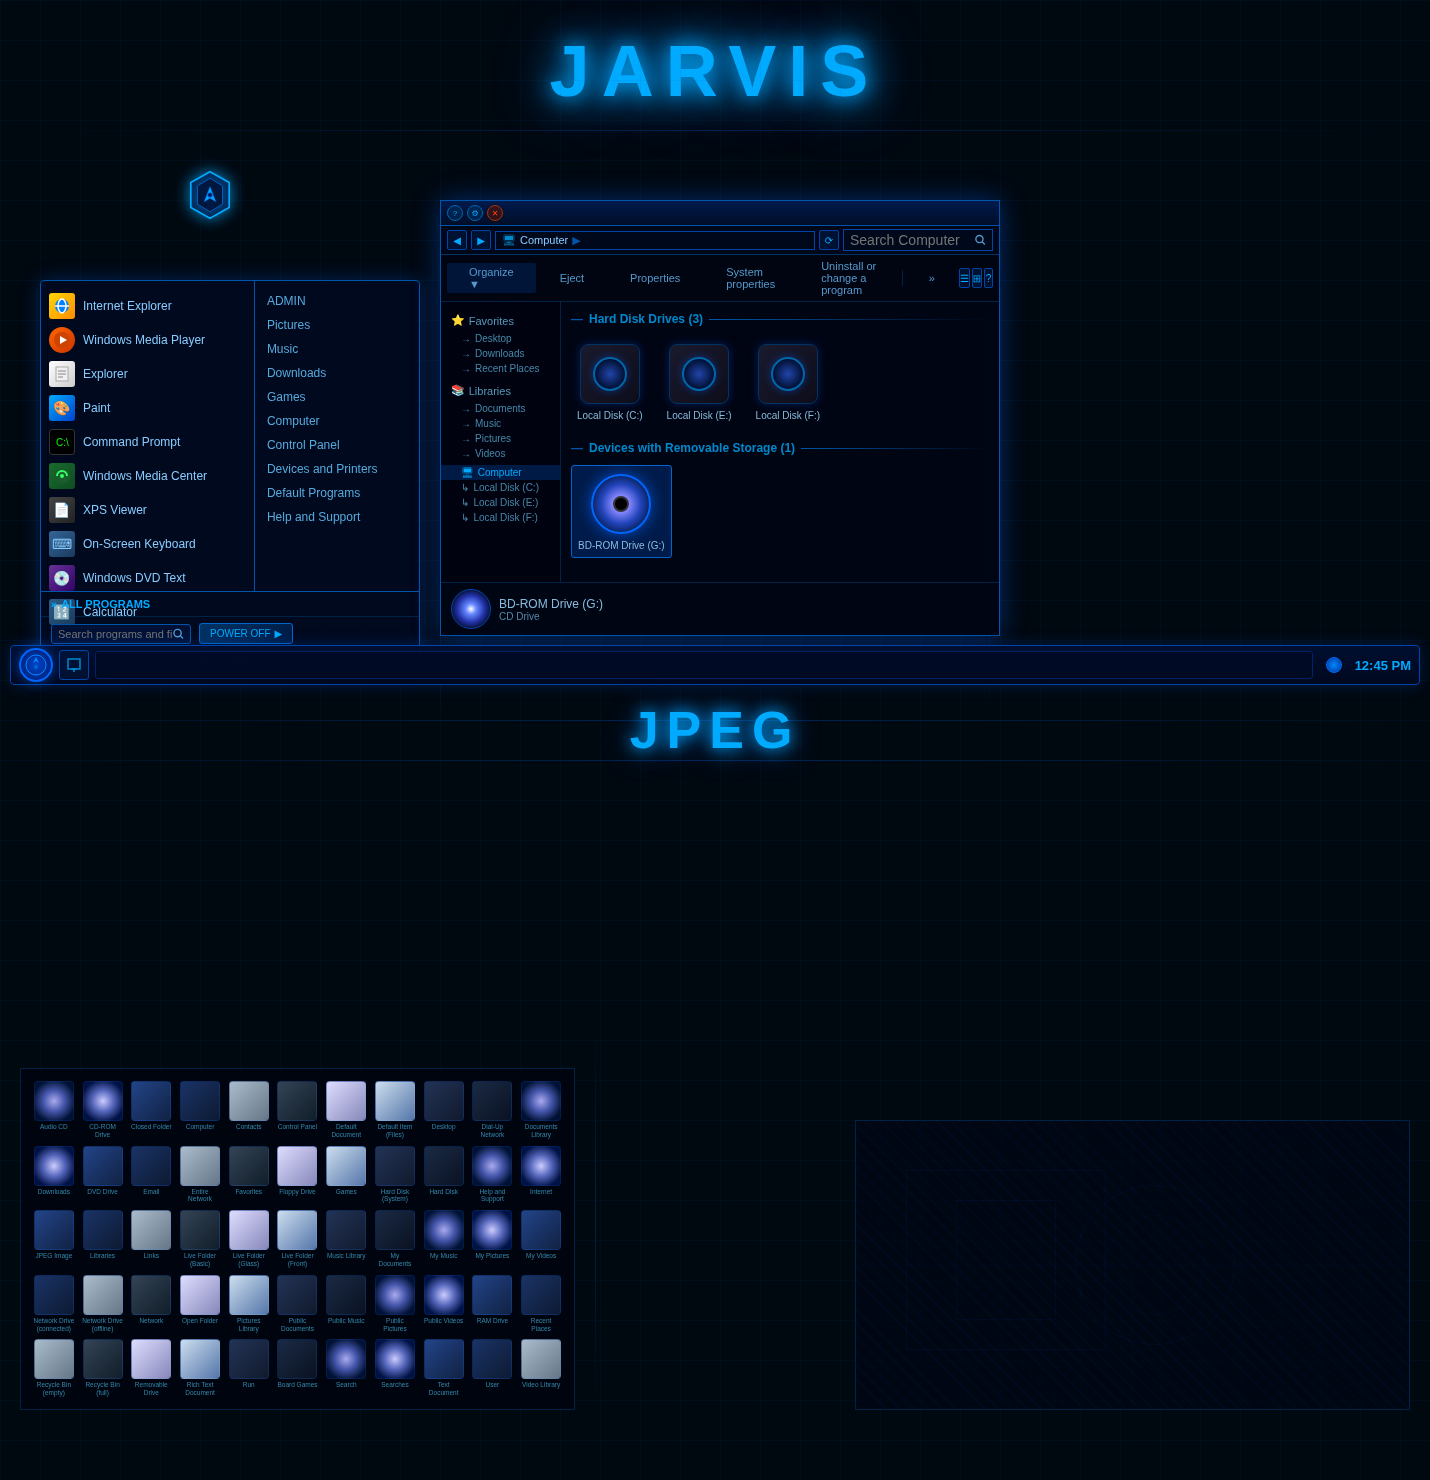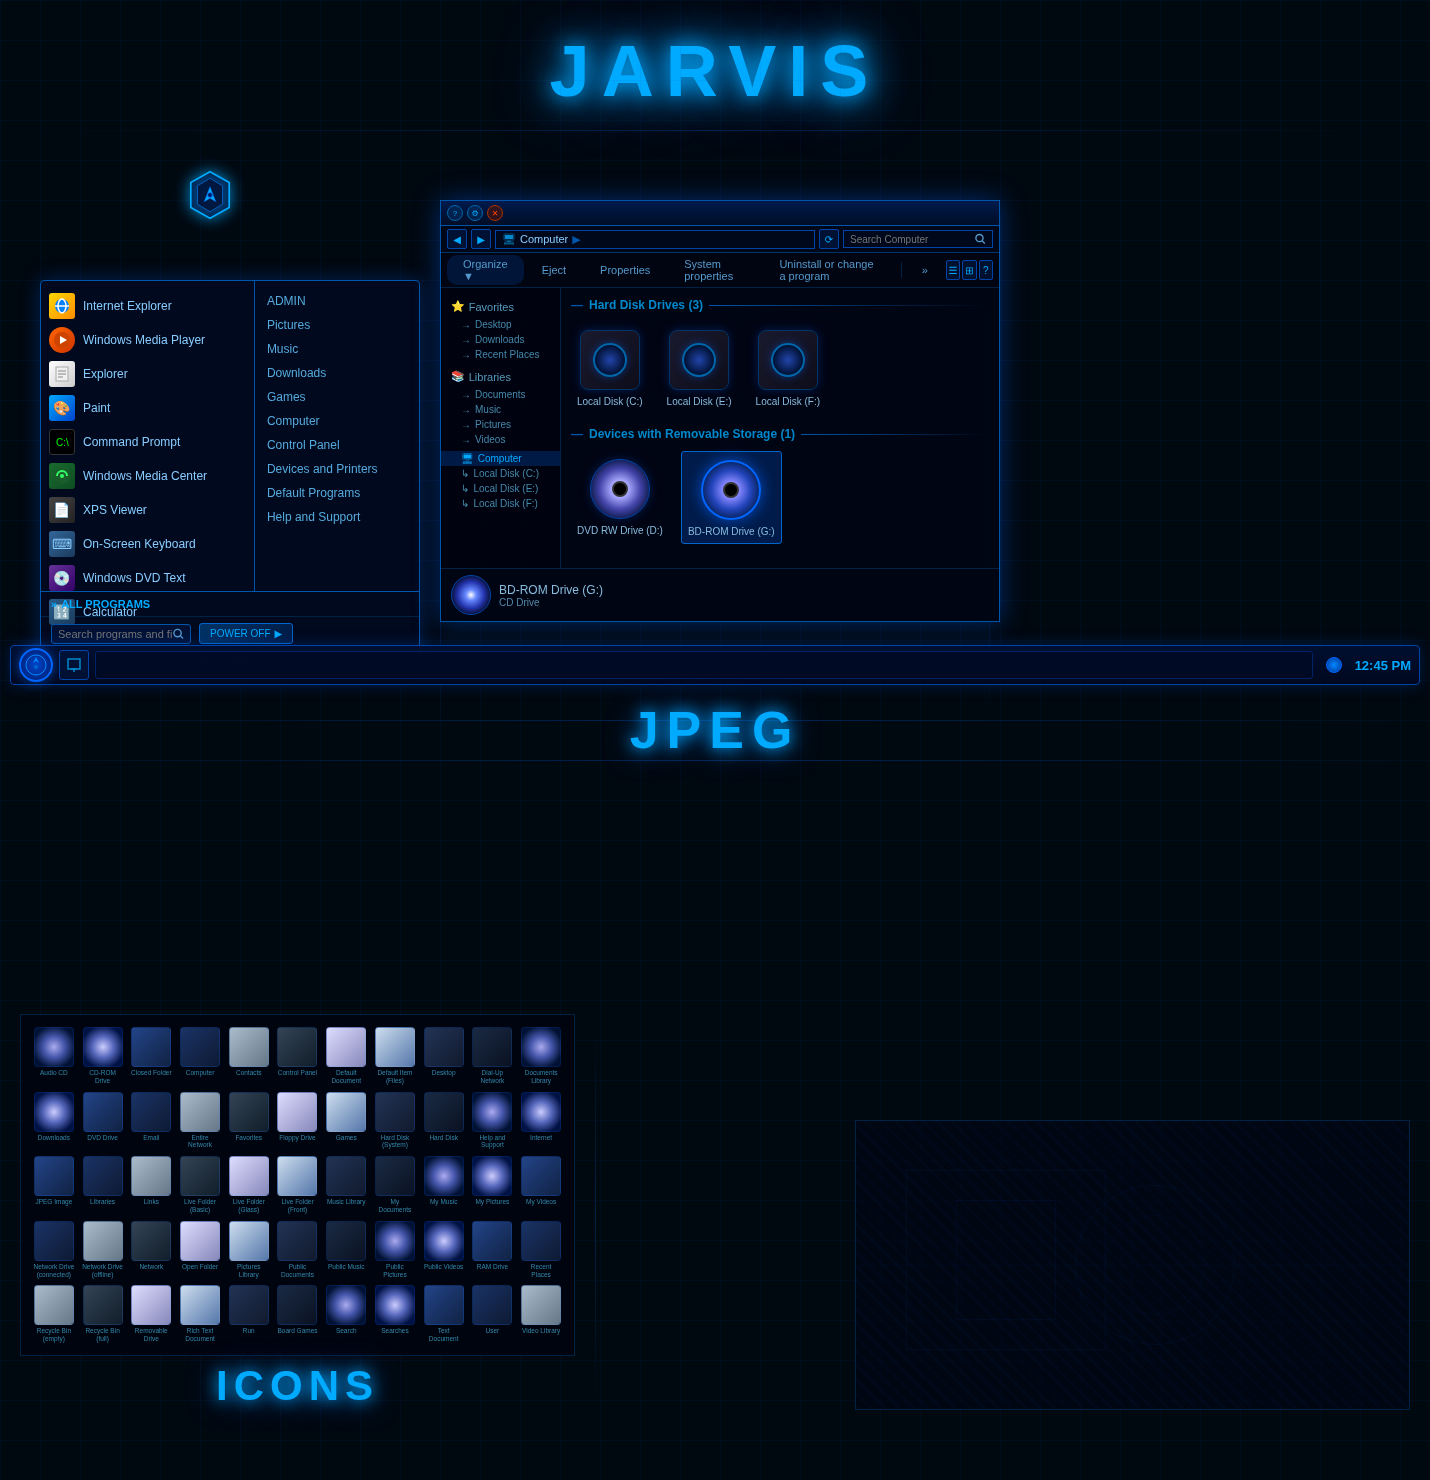--- a/index.html
+++ b/index.html
@@ -267,39 +267,39 @@
       width: 150px;
       padding: 2px 6px;
       gap: 4px;
     }
 
     .search-bar input {
       background: transparent;
       border: none;
       outline: none;
       color: #6699bb;
-      font-size: 10px;
+      font-size: 14px;
       width: 100%;
     }
 
     .menu-bar {
       background: rgba(0, 5, 18, 0.9);
       border-bottom: 1px solid #002244;
       padding: 2px 6px;
       display: flex;
       align-items: center;
       gap: 2px;
     }
 
     .menu-item {
       color: #5599cc;
       font-size: 11px;
-      padding: 3px 16px;
+      padding: 3px 22px;
       cursor: pointer;
-      border-radius: 10px;
+      border-radius: 2px;
     }
 
     .menu-item:hover, .menu-item.active {
       background: rgba(0,60,150,0.3);
     }
 
     .menu-separator {
       width: 1px;
       height: 16px;
       background: #002244;
@@ -879,26 +879,20 @@
           </div>
         </div>
 
         <div class="section-header">
           <span style="color:#0055aa;">—</span>
           <span>Devices with Removable Storage (1)</span>
           <div class="section-line"></div>
         </div>
 
         <div class="drives-grid">
-          <div class="drive-item">
-            <div class="drive-icon">
-              <div class="dvd-visual"></div>
-            </div>
-            <div class="drive-label">DVD RW Drive (D:)</div>
-          </div>
           <div class="drive-item selected">
             <div class="drive-icon">
               <div class="dvd-visual" style="background:radial-gradient(circle, #ffffff 0%, #8888ff 20%, #2244bb 50%, #001a44 80%);border:2px solid #0066ff;box-shadow:0 0 15px rgba(0,100,255,0.7);"></div>
             </div>
             <div class="drive-label">BD-ROM Drive (G:)</div>
           </div>
         </div>
       </div>
     </div>
 
@@ -1158,21 +1152,20 @@
         <div style="display: flex; flex-direction: column; align-items: center; gap: 2px; cursor: pointer; padding: 2px;">
           <div style="width: 40px; height: 40px; border-radius: 4px; background: linear-gradient(135deg, rgb(26, 51, 102), rgb(13, 26, 51)); border: 1px solid rgba(0, 60, 150, 0.3);"></div>
           <div style="color: rgb(51, 136, 170); font-size: 6.5px; text-align: center; line-height: 1.2; max-width: 44px; word-break: break-word;">User</div>
         </div>
         <div style="display: flex; flex-direction: column; align-items: center; gap: 2px; cursor: pointer; padding: 2px;">
           <div style="width: 40px; height: 40px; border-radius: 4px; background: linear-gradient(135deg, rgb(170, 187, 204), rgb(102, 119, 136)); border: 1px solid rgba(0, 60, 150, 0.3);"></div>
           <div style="color: rgb(51, 136, 170); font-size: 6.5px; text-align: center; line-height: 1.2; max-width: 44px; word-break: break-word;">Video Library</div>
         </div>
       </div>
     </div>
-  <div class="icons-title">ICONS</div>
 </div>
 
 <div style="position:absolute;bottom:70px;right:20px;width:555px;">
   <div class="logon-area">
     <div class="logon-bg-pattern"></div>
 
     <div style="position:absolute;width:100%;height:100%;opacity:0.2;">
       <svg width="100%" height="100%" viewBox="0 0 555 290">
         <rect x="50" y="50" width="200" height="180" fill="none" stroke="#0044aa" stroke-width="0.5"></rect>
         <rect x="100" y="80" width="100" height="120" fill="none" stroke="#0033aa" stroke-width="0.5"></rect>

